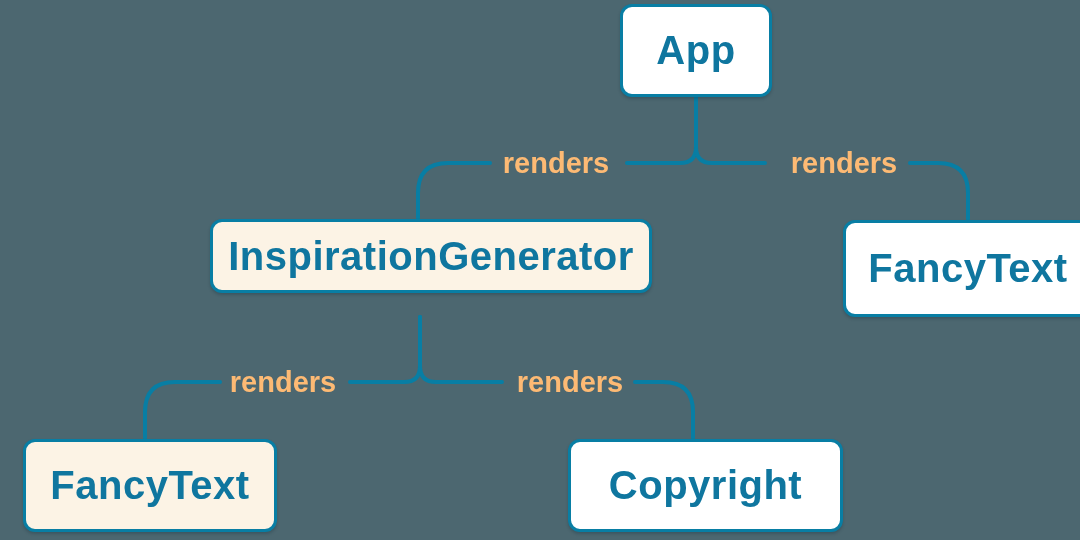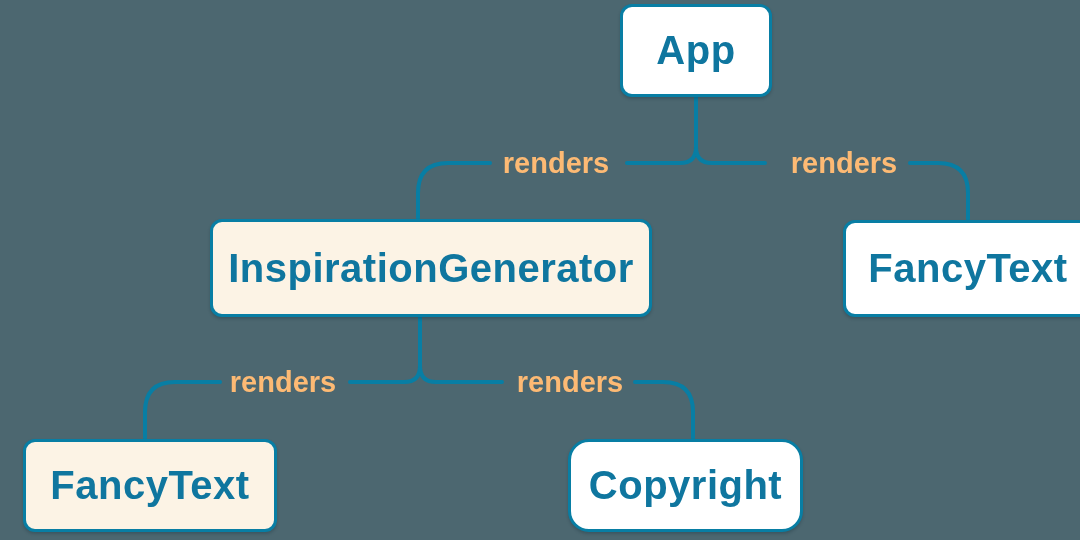--- a/index.html
+++ b/index.html
@@ -63,33 +63,33 @@
     <path d="M676,97 V147 Q676,163 660,163 H607 M470,163 H428 Q398,163 398,193 V218"></path>
     <path d="M676,97 V147 Q676,163 692,163 H745 M890,163 H918 Q948,163 948,193 V219"></path>
     <path d="M400,317 V366 Q400,382 384,382 H330 M200,382 H155 Q125,382 125,412 V438"></path>
     <path d="M400,317 V366 Q400,382 416,382 H482 M615,382 H643 Q673,382 673,412 V438"></path>
   </svg>
 
   <div class="node node-white" style="left:600px; top:4px; width:152px; height:93px;">
     <span>App</span>
   </div>
 
-  <div class="node node-cream" style="left:190px; top:219px; width:442px; height:98px;">
+  <div class="node node-cream" style="left:190px; top:219px; width:442px; height:74px;">
     <span>InspirationGenerator</span>
   </div>
 
   <div class="node node-white" style="left:823px; top:220px; width:250px; height:97px;">
     <span>FancyText</span>
   </div>
 
   <div class="node node-cream" style="left:3px; top:439px; width:254px; height:93px;">
     <span>FancyText</span>
   </div>
 
-  <div class="node node-white" style="left:548px; top:439px; width:235px; height:93px;border-radius:21px;">
+  <div class="node node-white" style="left:548px; top:439px; width:275px; height:93px;">
     <span>Copyright</span>
   </div>
 
   <div class="edge-label" style="left:536px; top:163px;">renders</div>
 
   <div class="edge-label" style="left:824px; top:163px;">renders</div>
 
   <div class="edge-label" style="left:263px; top:382px;">renders</div>
 
   <div class="edge-label" style="left:550px; top:382px;">renders</div>

